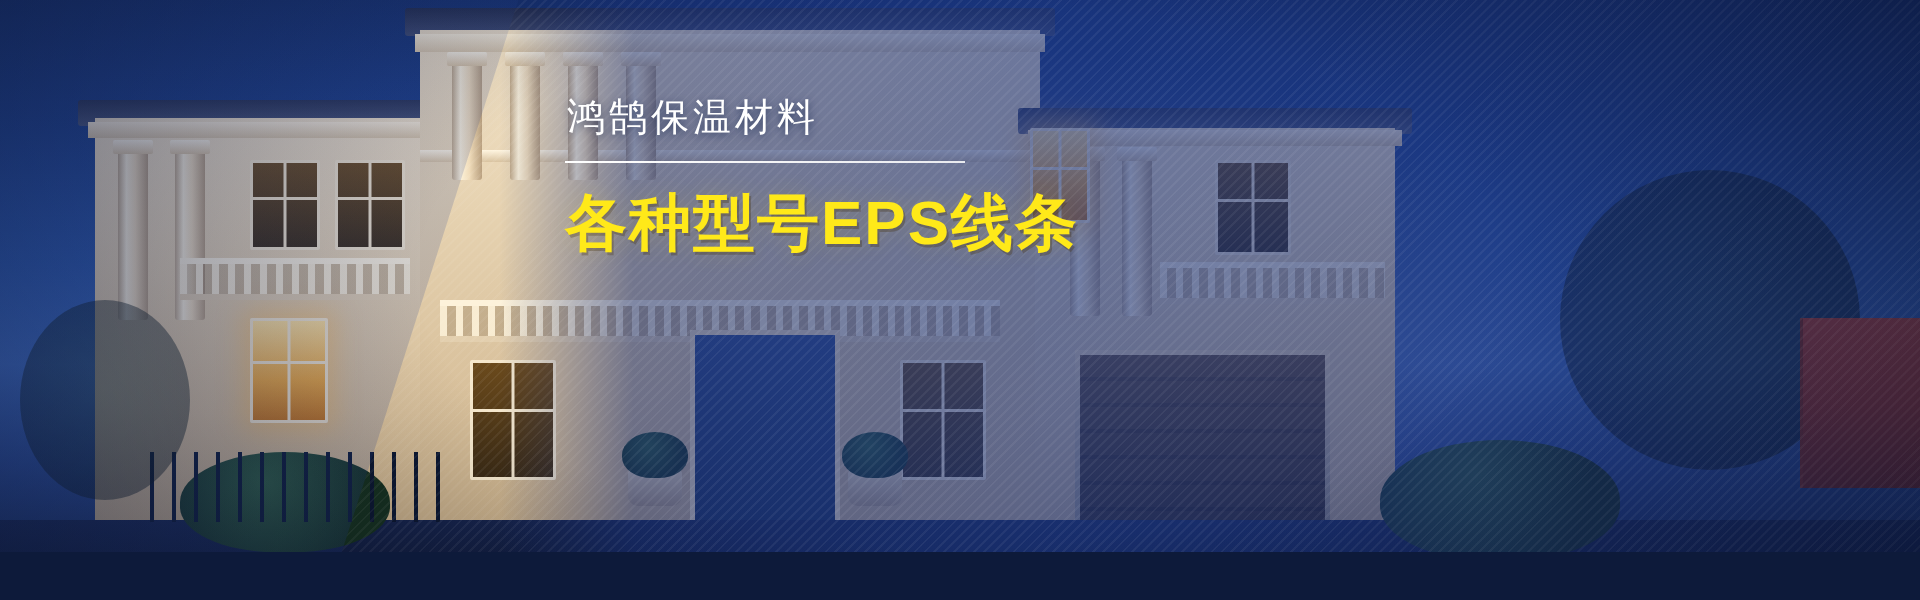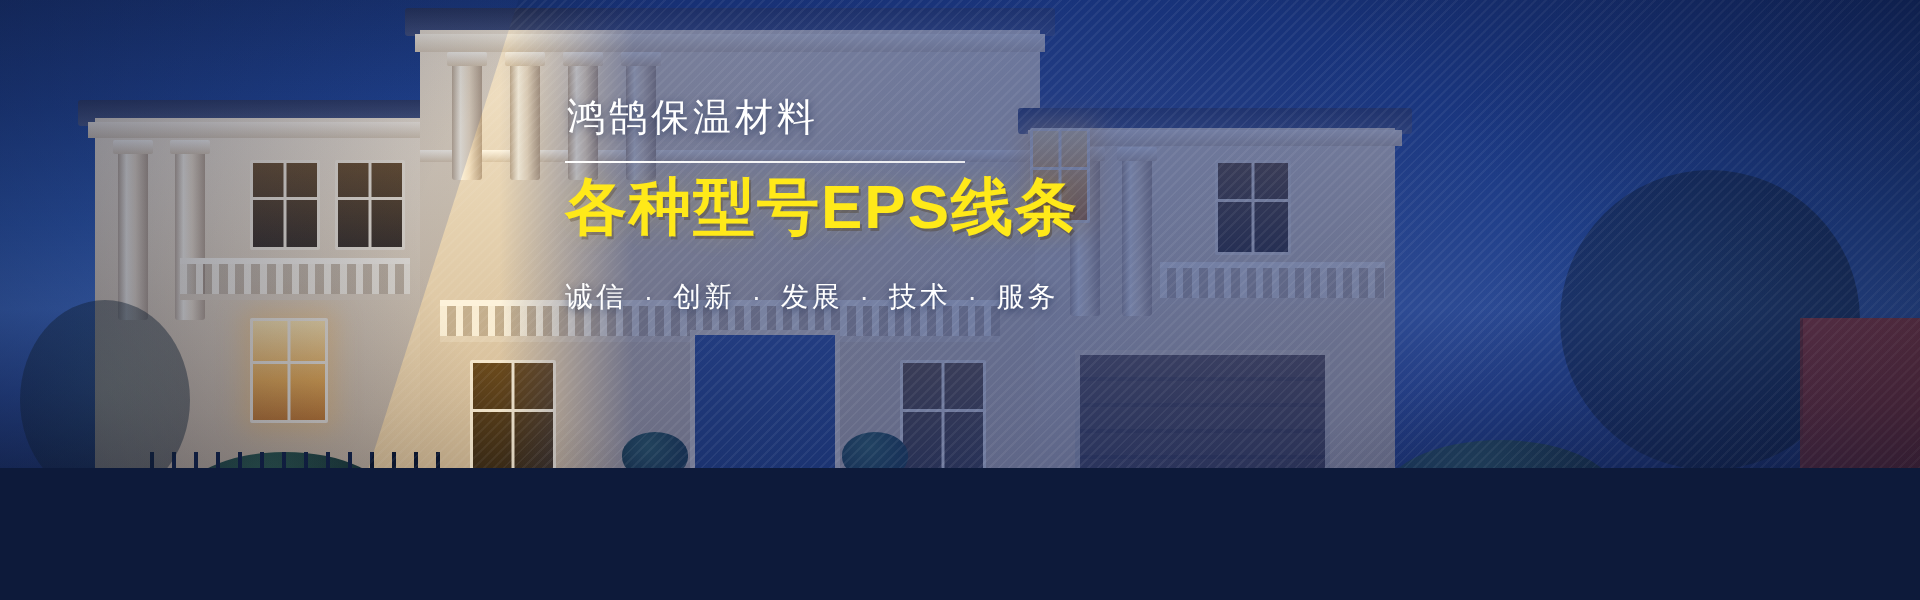--- a/index.html
+++ b/index.html
@@ -1,20 +1,20 @@
 <!DOCTYPE html>
 <html><head>
 <meta charset="utf-8">
 <style>
   * { margin:0; padding:0; box-sizing:border-box; }
   html,body { width:1920px; height:600px; overflow:hidden; background:#0d1a3a; }
   body { font-family:"Liberation Sans","DejaVu Sans",sans-serif; }
 
   .banner {
-    position:relative; width:1920px; height:468px; overflow:hidden;
+    position:relative; width:1920px; height:552px; overflow:hidden;
     background:#16255c;
   }
 
   
   .sky {
     position:absolute; inset:0;
     background:
       radial-gradient(ellipse 900px 420px at 48% 62%, rgba(255,200,120,0.30) 0%, rgba(255,170,90,0.10) 45%, rgba(0,0,0,0) 72%),
       linear-gradient(180deg,#16306e 0%, #1c3d86 22%, #2b56a8 48%, #3f6bbd 66%, #2a4a92 84%, #1b2f60 100%);
   }
@@ -189,21 +189,21 @@
   .company-name {
     font-size:38px; font-weight:400; color:#ffffff; letter-spacing:4px;
     line-height:1.2; text-shadow:0 2px 8px rgba(0,20,60,0.6);
     padding-left:2px;
   }
   .divider {
     margin-top:20px; width:400px; height:2px;
     background:linear-gradient(90deg,#ffffff,rgba(255,255,255,0.85));
   }
   .headline {
-    margin-top:6px;
+    margin-top:22px;
     font-size:62px; font-weight:bold; color:#ffe919;
     letter-spacing:2px; line-height:1.22;
     text-shadow:2px 3px 0 rgba(60,40,0,0.28), 0 0 22px rgba(255,210,40,0.18);
     white-space:nowrap;
   }
   .headline .ln2 { display:block; }
   .tagline {
     margin-top:34px;
     font-size:28px; font-weight:400; color:#ffffff; letter-spacing:3px;
     text-shadow:0 2px 8px rgba(0,20,60,0.65);
@@ -303,26 +303,15 @@
     <div class="panel-edge"></div>
   </div>
   <div class="global-vignette"></div>
 
   <div class="text-block">
     <div class="company-name">鸿鹄保温材料</div>
     <div class="divider"></div>
     <div class="headline">
       <span class="ln1">各种型号EPS线条</span>
     </div>
-    <div class="tagline">
-      <span>诚信</span>
-      <span class="sep">·</span>
-      <span>创新</span>
-      <span class="sep">·</span>
-      <span>发展</span>
-      <span class="sep">·</span>
-      <span>技术</span>
-      <span class="sep">·</span>
-      <span>服务</span>
-    </div>
   </div>
 
 </div>
 
 </body></html>

